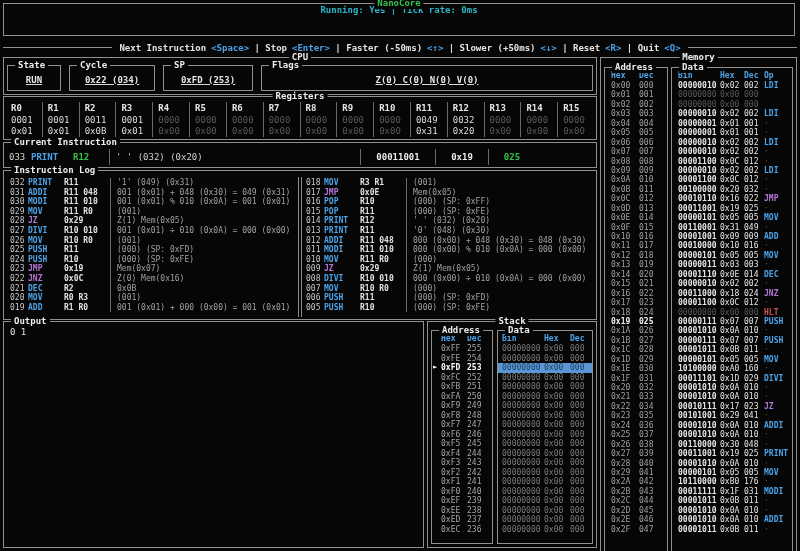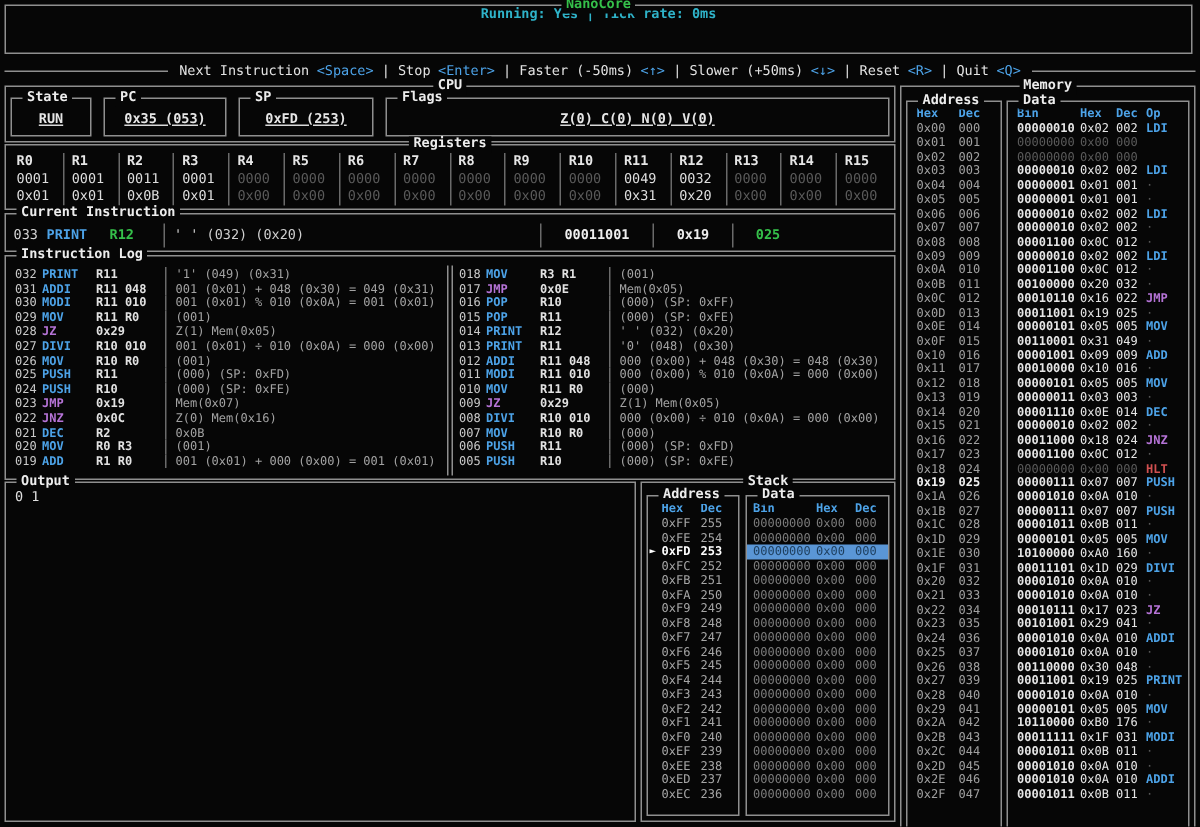--- a/index.html
+++ b/index.html
@@ -21,21 +21,21 @@
 
   
   #hdr{left:3px;top:3px;width:792px;height:33px;text-align:center;}
   #hdr .ttl{color:var(--green);}
   .c1{margin-top:4px;color:#dcdcdc;}
   .c2{margin-top:1px;color:var(--cyan);font-weight:bold;}
 
   
   #menu{position:absolute;top:42px;left:3px;width:794px;display:flex;align-items:center;height:11px;}
   #menu .line{flex:1;height:1px;background:var(--bd);}
-  .menutxt{padding:0 7px;white-space:nowrap;color:#e3e3e3;font-weight:normal;}
+  .menutxt{padding:0 7px;white-space:nowrap;color:#e3e3e3;font-weight:bold;}
   .mi+.mi::before{content:" | ";color:#e3e3e3;}
   .key{color:var(--blue);margin-left:5px;}
 
   
   #cpu{left:3px;top:57px;width:594px;height:38px;}
   .cpurow{position:absolute;left:3px;right:3px;top:7px;bottom:3px;display:flex;gap:8px;text-decoration:underline;}
   .sb{position:relative;border:1px solid var(--bd);}
   .sb .sval{display:flex;align-items:center;justify-content:center;height:100%;padding-top:3px;font-weight:bold;color:#e6e6e6;text-align:center;}
   .sb.state{width:54px}.sb.cycle{width:86px}.sb.pc{width:82px}.sb.sp{width:90px}.sb.flags{flex:1}
 
@@ -136,23 +136,23 @@
   <div class="line"></div>
 </div>
 
 <div id="cpu" class="box">
   <span class="ttl center">CPU</span>
   <div class="cpurow">
     <div class="sb state">
       <span class="ttl">State</span>
       <div class="sval green">RUN</div>
     </div>
-    <div class="sb pc">
-      <span class="ttl">PC</span>
-      <div class="sval">0x35 (053)</div>
+    <div class="sb cycle">
+      <span class="ttl">Cycle</span>
+      <div class="sval">0x22 (034)</div>
     </div>
     <div class="sb sp">
       <span class="ttl">SP</span>
       <div class="sval">0xFD (253)</div>
     </div>
     <div class="sb flags">
       <span class="ttl">Flags</span>
       <div class="sval">Z(0) C(0) N(0) V(0)</div>
     </div>
   </div>

